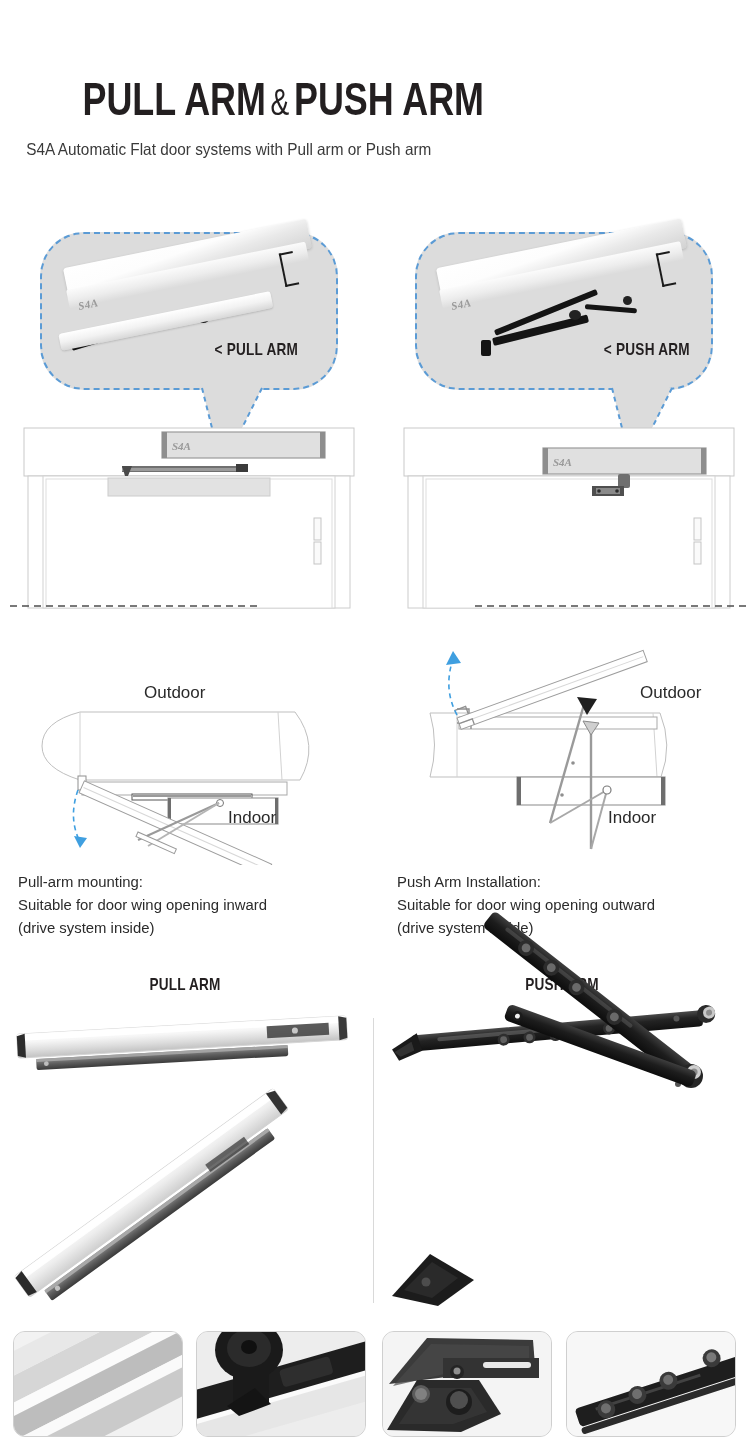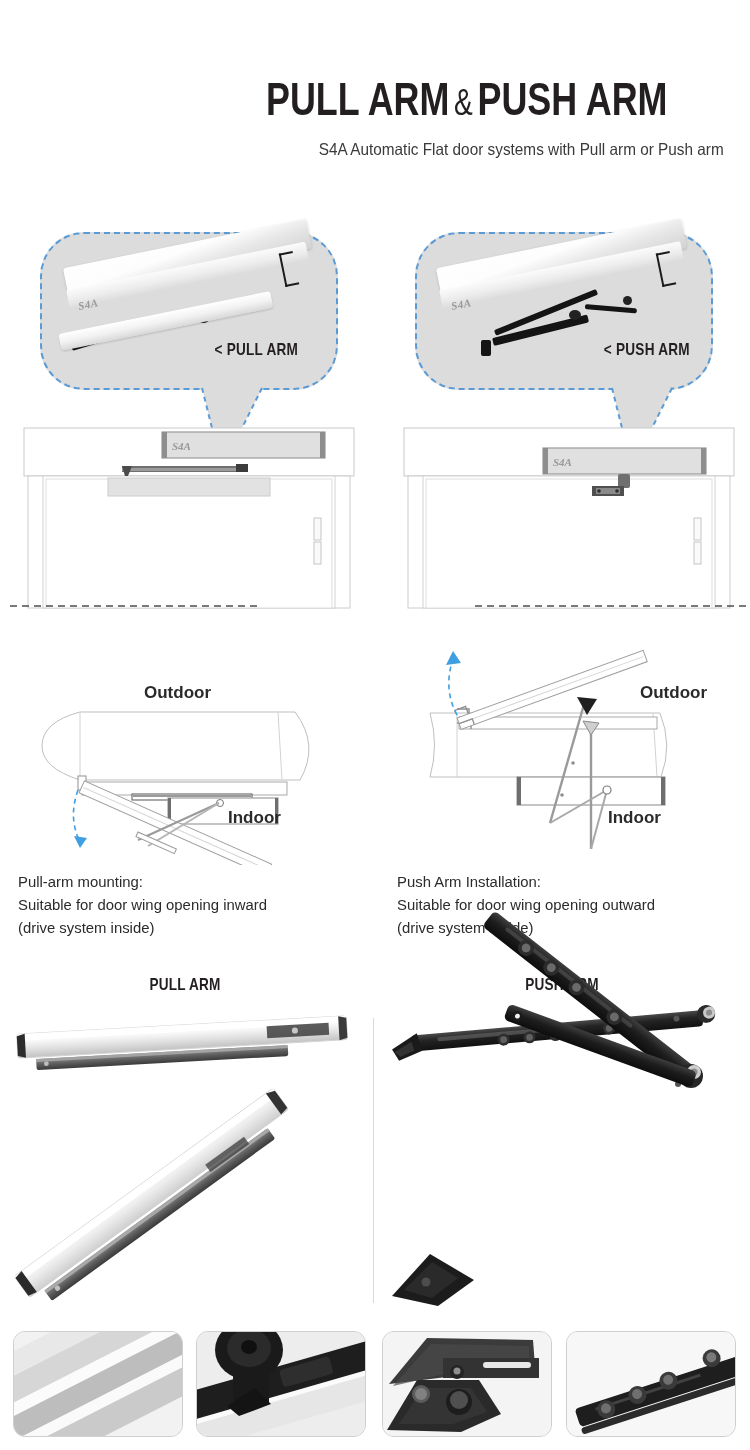--- a/index.html
+++ b/index.html
@@ -5,21 +5,21 @@
   * { box-sizing: border-box; margin: 0; padding: 0; }
   html, body {
     width: 750px; height: 1450px;
     background: #ffffff;
     font-family: "Liberation Sans", sans-serif;
     overflow: hidden;
   }
   .page { position: relative; width: 750px; height: 1450px; background: #fff; }
 
   
-  .header { position: absolute; top: 0; left: 0; width: 750px; text-align: right; }
+  .header { position: absolute; top: 0; left: 0; width: 750px; text-align: left; }
   .title {
     margin-top: 72px;
     font-size: 46px;
     font-weight: 700;
     letter-spacing: 0px;
     color: #231f20;
     font-family: "Liberation Sans Narrow", "Liberation Sans", sans-serif;
     transform: scaleX(0.78);
     white-space: nowrap;
   }
@@ -101,21 +101,21 @@
   .elev { position: absolute; }
   .elev svg { display: block; }
 
   
   .topview { position: absolute; }
   .topview svg { display: block; }
   .tv-label {
     position: absolute;
     font-size: 17px;
     color: #2a2a2a;
-    font-weight: 700;
+    font-weight: 400;
     white-space: nowrap;
   }
 
   
   .desc {
     position: absolute;
     font-size: 15.5px;
     line-height: 23px;
     color: #2b2b2b;
     transform: scaleX(0.96);

